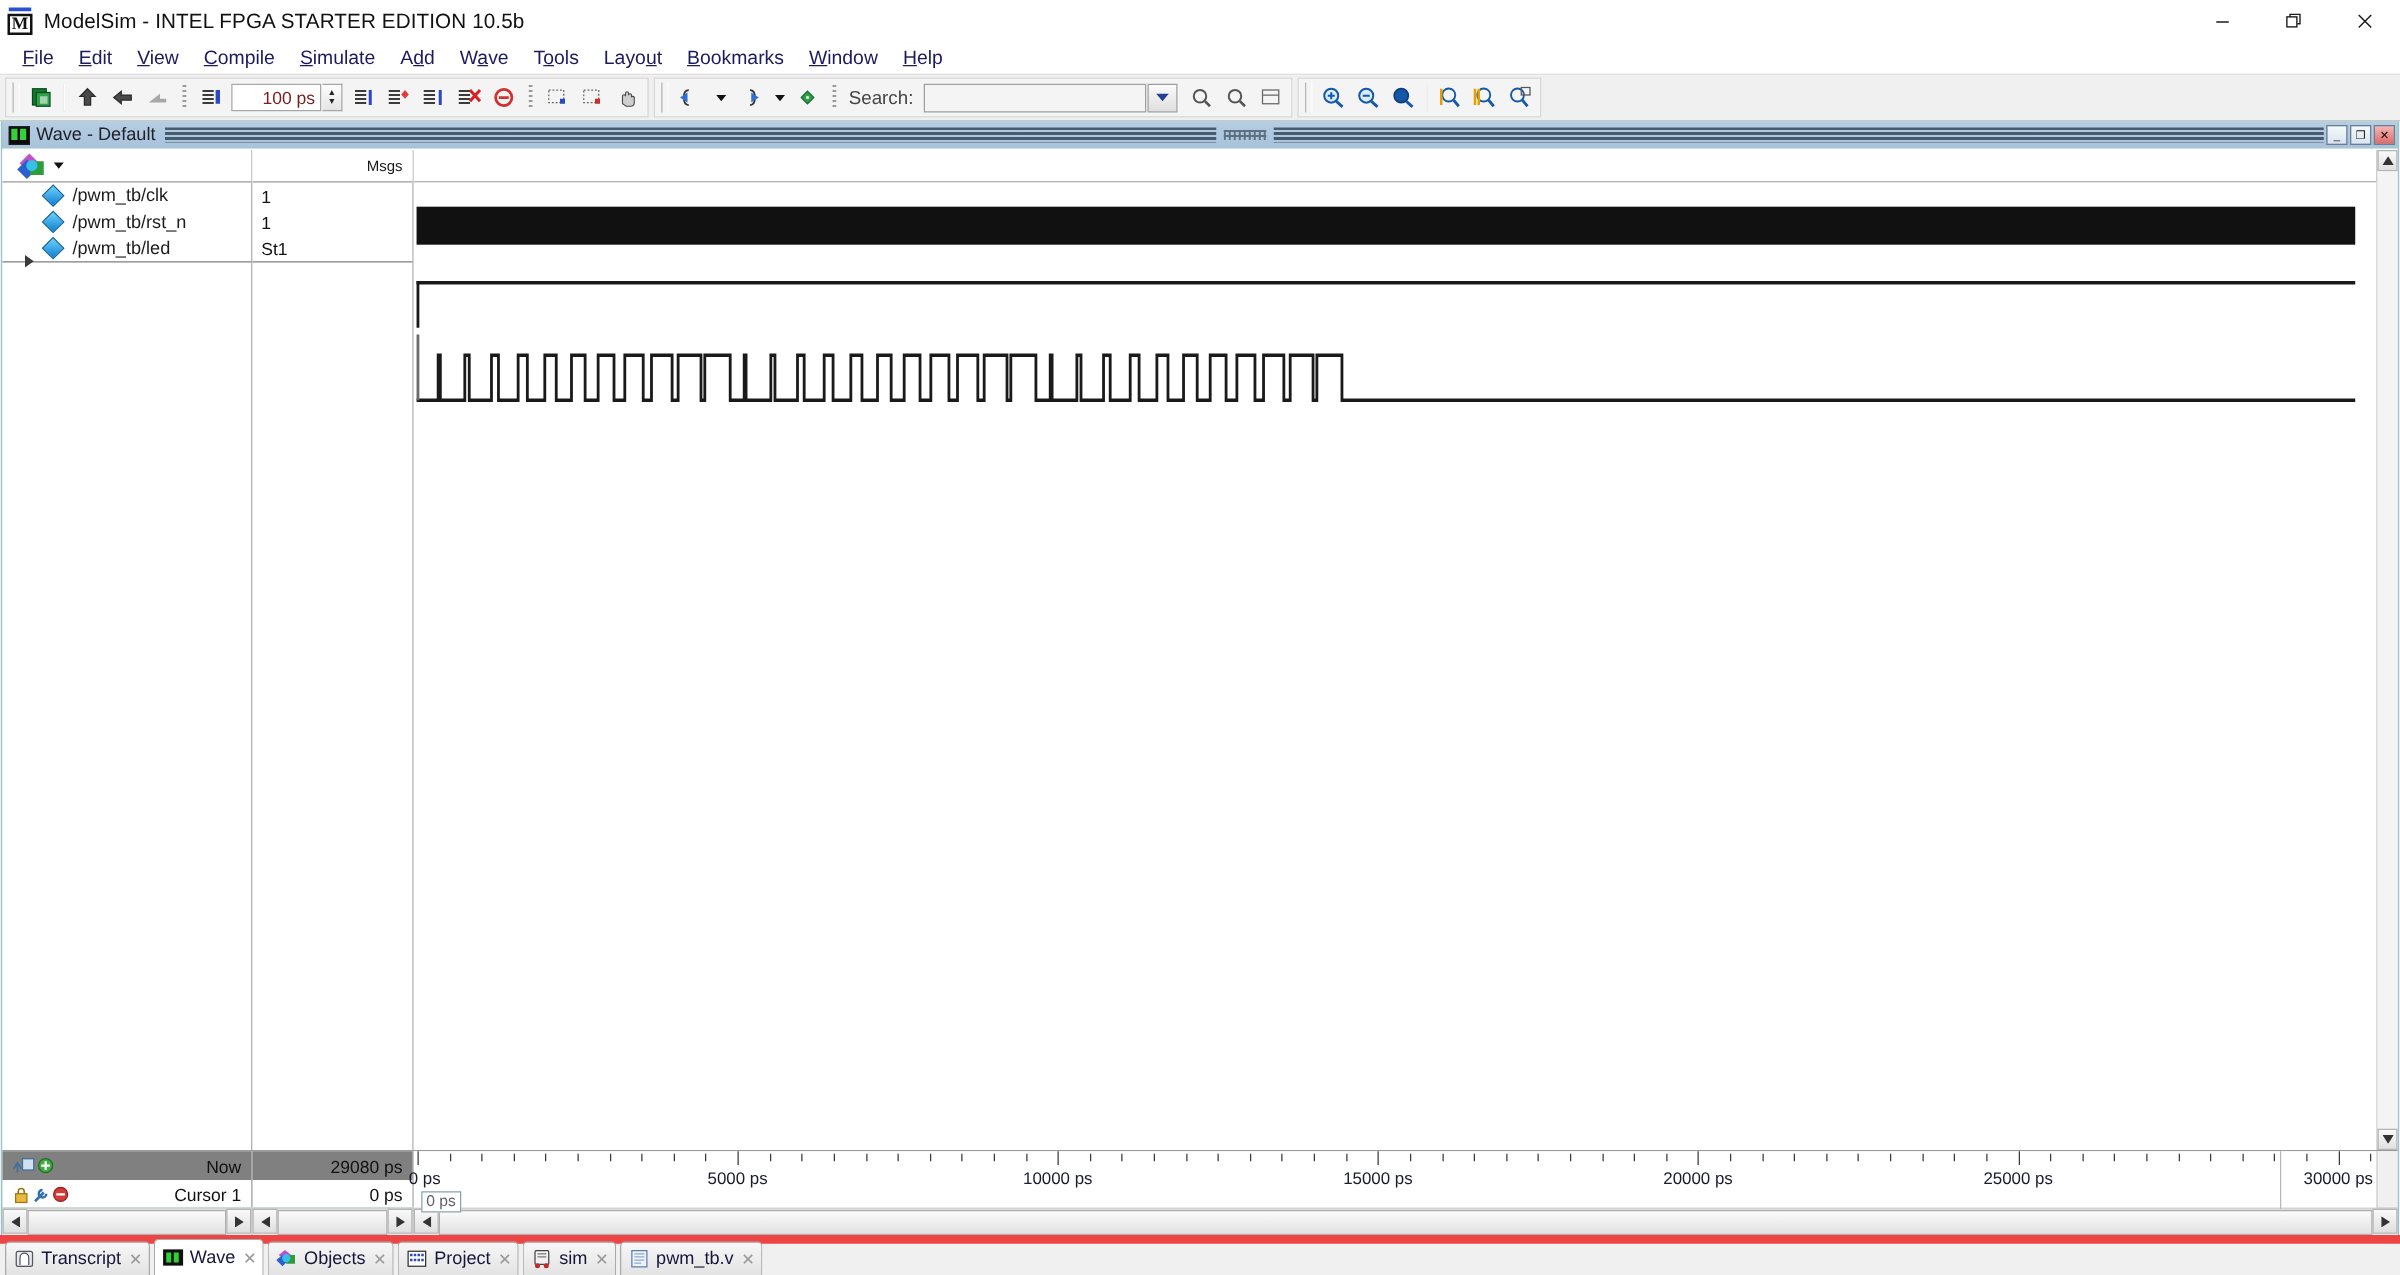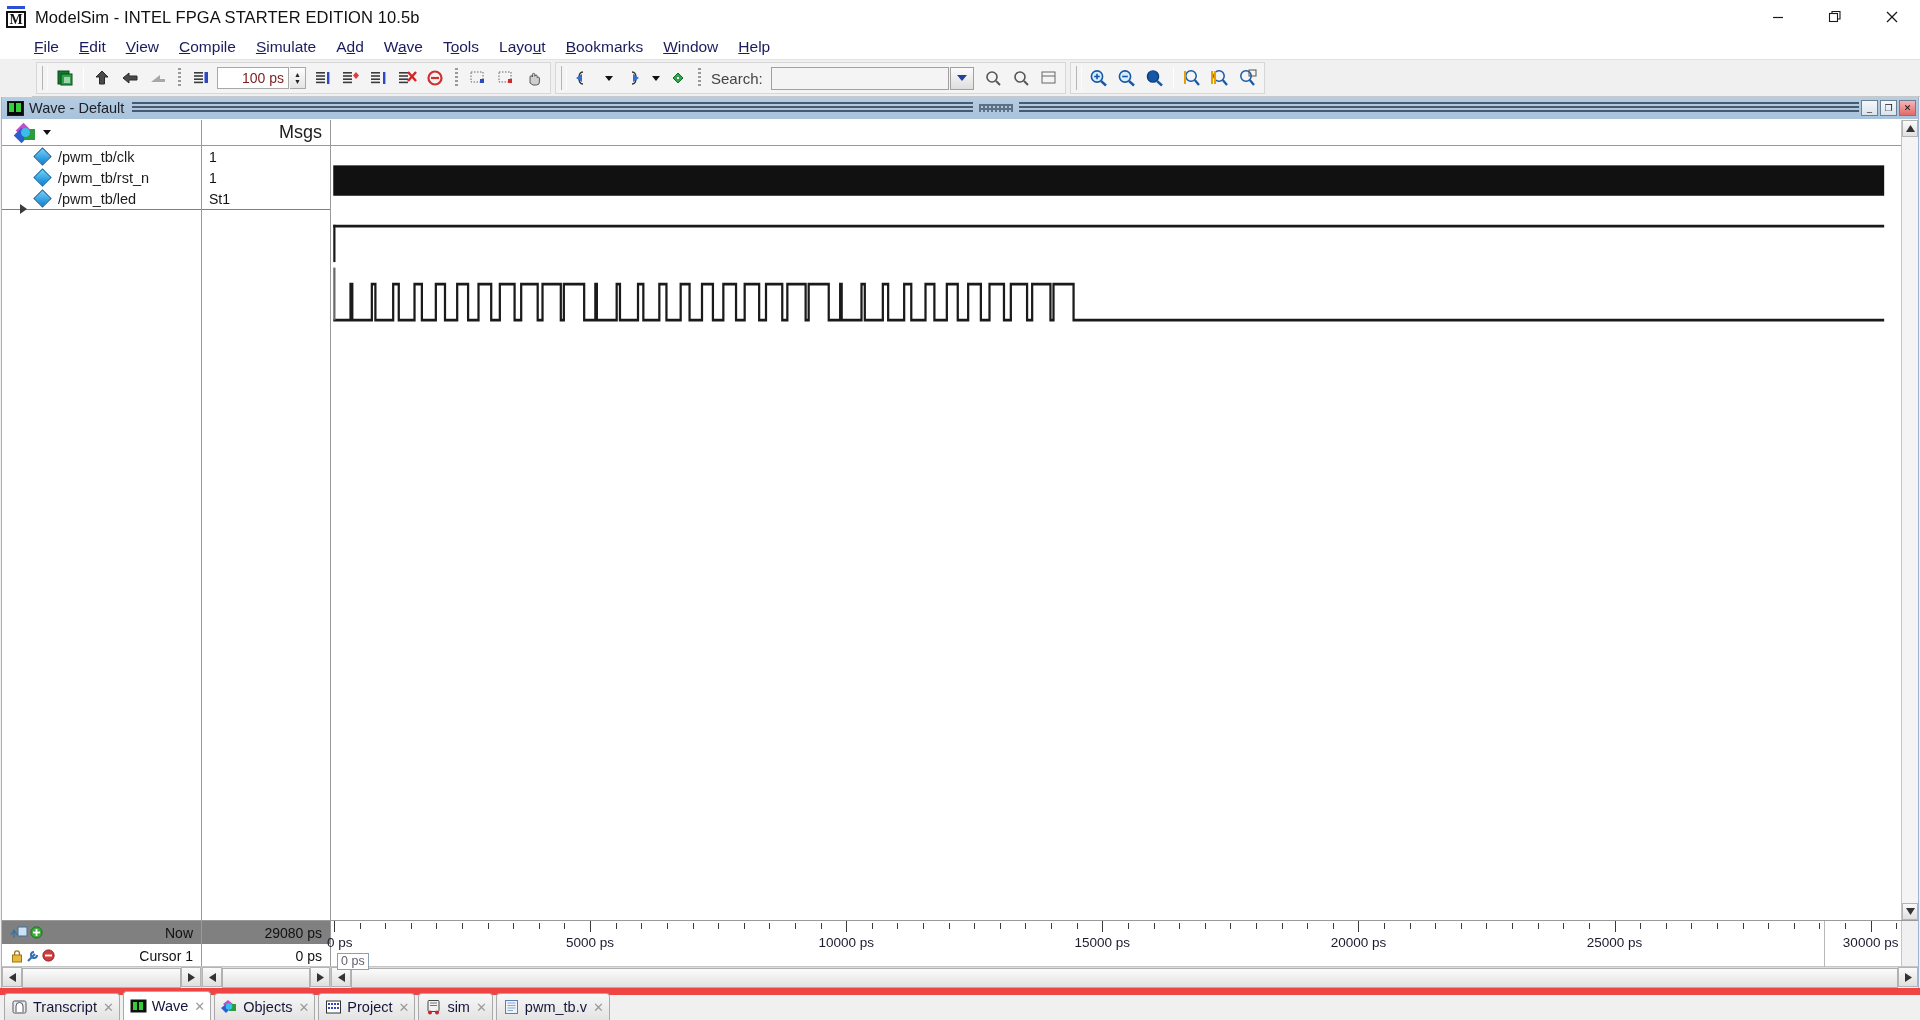--- a/index.html
+++ b/index.html
@@ -57,42 +57,41 @@
   }
   .win-btn svg { display: block; }
 
   
   .menubar {
     height: 25px;
     flex: 0 0 25px;
     background: #ffffff;
     display: flex;
     align-items: center;
-    padding-left: 24px;
+    padding-left: 8px;
   }
   .menu-item {
     font-size: 15.5px;
     color: #1b1b5e;
     padding: 0 10px;
     line-height: 25px;
     white-space: nowrap;
   }
   .menu-item .mn { text-decoration: underline; }
 
   
   .toolbar-row {
     flex: 0 0 38px;
     height: 38px;
     background: #f0f0f0;
     display: flex;
     align-items: center;
     border-top: 1px solid #e2e2e2;
     border-bottom: 1px solid #c8c8c8;
     padding-left: 4px;
-    margin-left: 32px;
   }
   .tb-group {
     display: flex; align-items: center;
     height: 32px;
     border: 1px solid #d7d7d7;
     background: #f4f4f4;
     padding: 0 2px;
     margin-right: 4px;
   }
   .tb-grip {
@@ -225,21 +224,21 @@
     flex: 1 1 auto; display:flex; flex-direction: column; min-width:0;
     background:#fff;
   }
   .hdr {
     height: 26px; flex: 0 0 26px;
     border-bottom: 1px solid #9a9a9a;
     display: flex; align-items: center;
     background: #fff;
   }
   .hdr-names { padding-left: 14px; }
-  .hdr-values { justify-content: flex-end; padding-right: 8px; font-size: 18px; color:#1b1b1b; }
+  .hdr-values { justify-content: flex-end; padding-right: 8px; font-size: 12px; color:#1b1b1b; }
   .objicon {
     width: 20px; height: 16px; position: relative; flex: 0 0 20px;
   }
   .objicon b {
     position:absolute; display:block; width:11px; height:11px;
   }
   .objicon .p1 { background:#c050c8; left:2px; top:0px; transform: rotate(45deg); }
   .objicon .p2 { background:#2e9c3a; left:8px; top:4px; }
   .objicon .p3 { background:#2b5fd0; left:0px; top:5px; transform: rotate(45deg); }
   .objicon .p4 { background:#34c0e8; left:5px; top:3px; border-radius:50%; width:9px;height:9px; }

